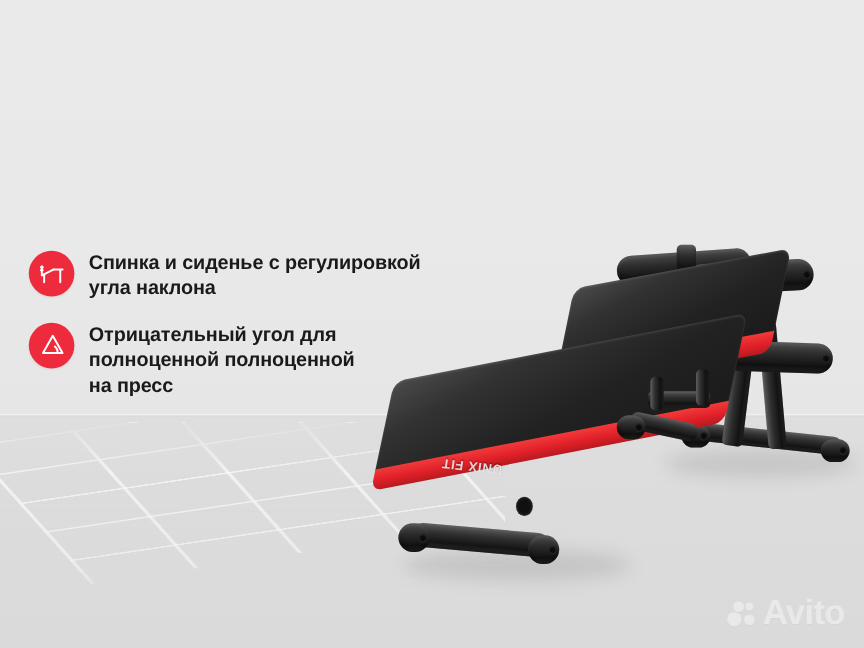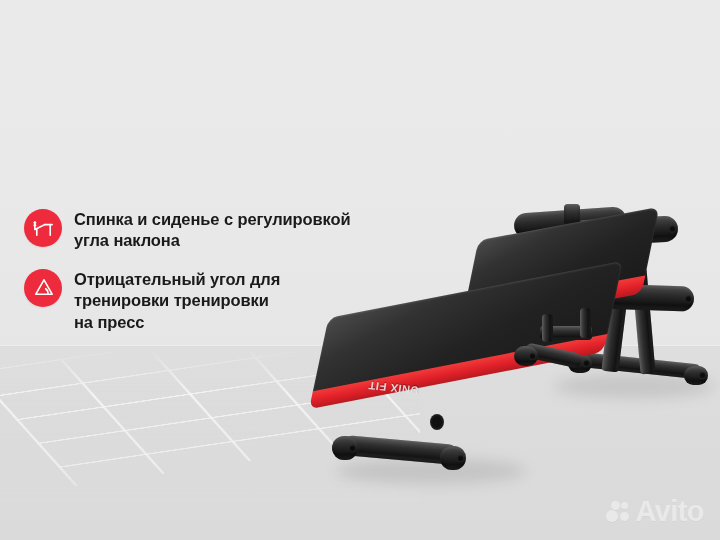--- a/index.html
+++ b/index.html
@@ -254,21 +254,21 @@
     </div>
 
     <div class="feature">
       <span class="feat-icon">
         <svg width="23" height="23" viewBox="0 0 24 24" fill="none" stroke="#ffffff" stroke-width="1.7" stroke-linecap="round" stroke-linejoin="round">
           <path d="M12.5 4 L4 19 L21 19 Z"></path>
           <path d="M16.6 19 A 6.2 6.2 0 0 0 14.3 13.3"></path>
         </svg>
       </span>
       <span class="feat-text">Отрицательный угол для
-тренировки тренировки
+полноценной полноценной
 на пресс</span>
     </div>
 
   </div>
 
   <div class="bench">
 
     <div class="shadow-soft part" style="left:18px; top:262px; width:190px; height:26px;"></div>
     <div class="shadow-soft part" style="left:236px; top:178px; width:160px; height:24px;"></div>
 

